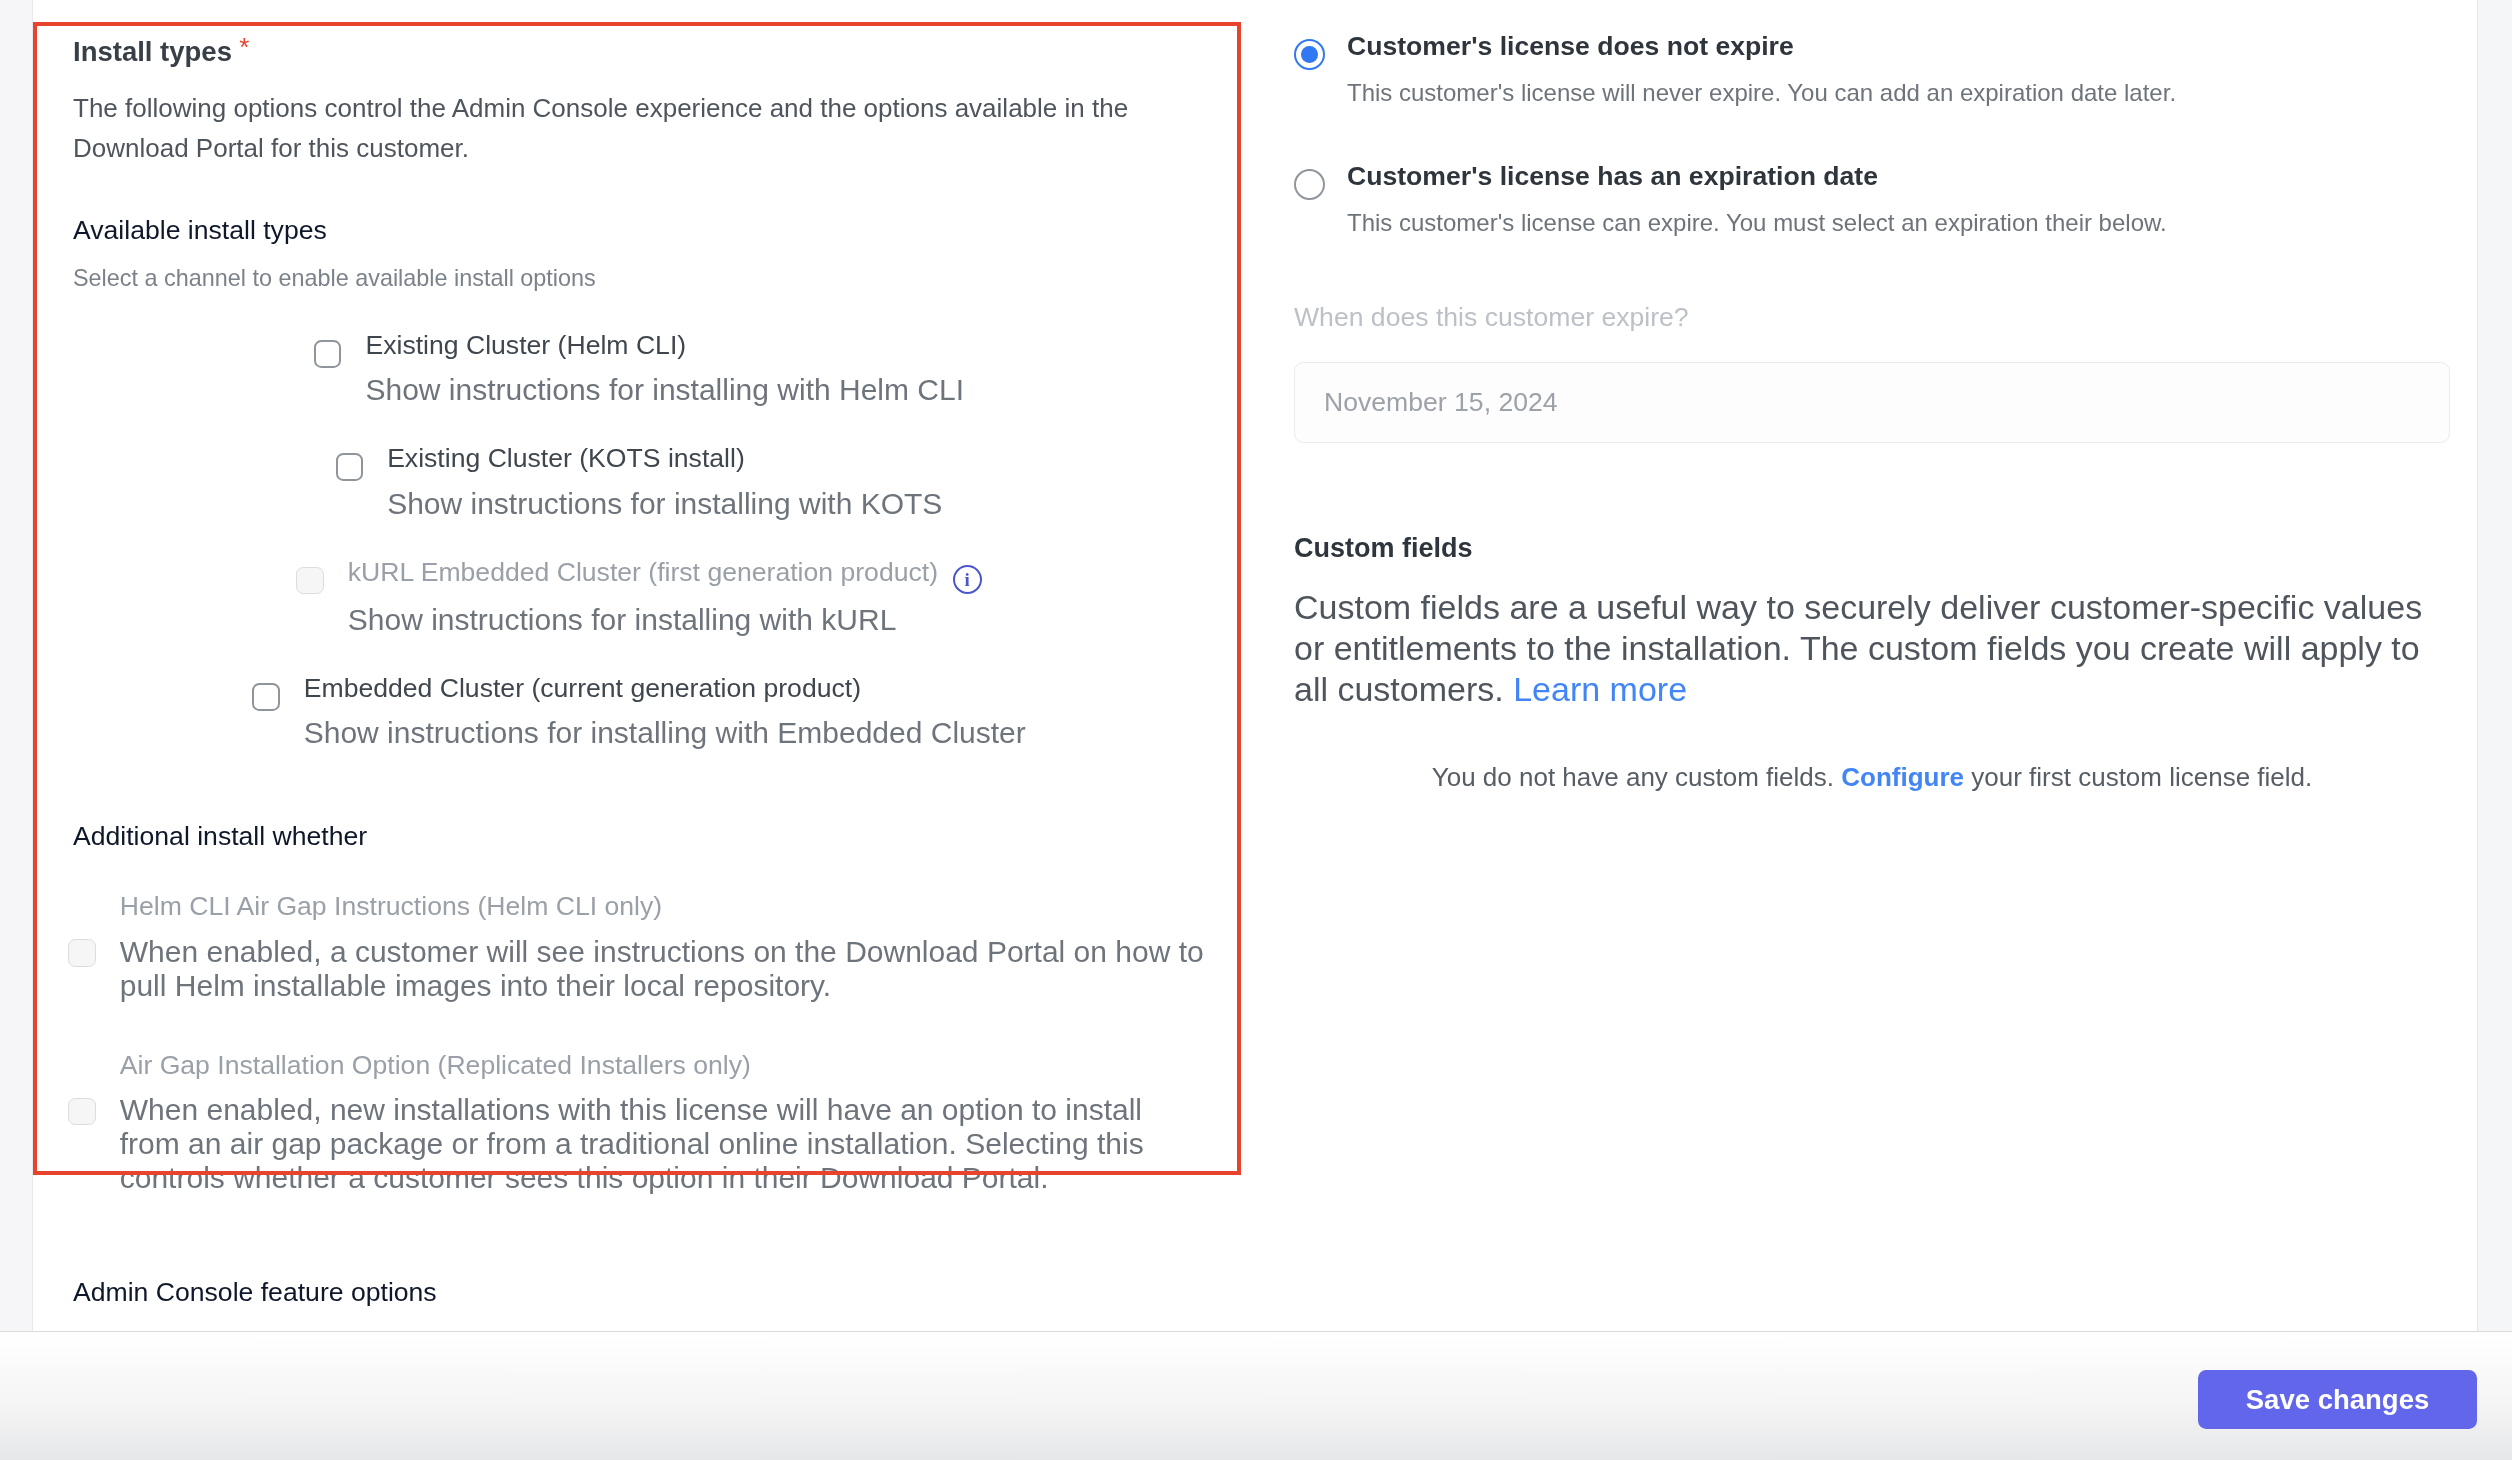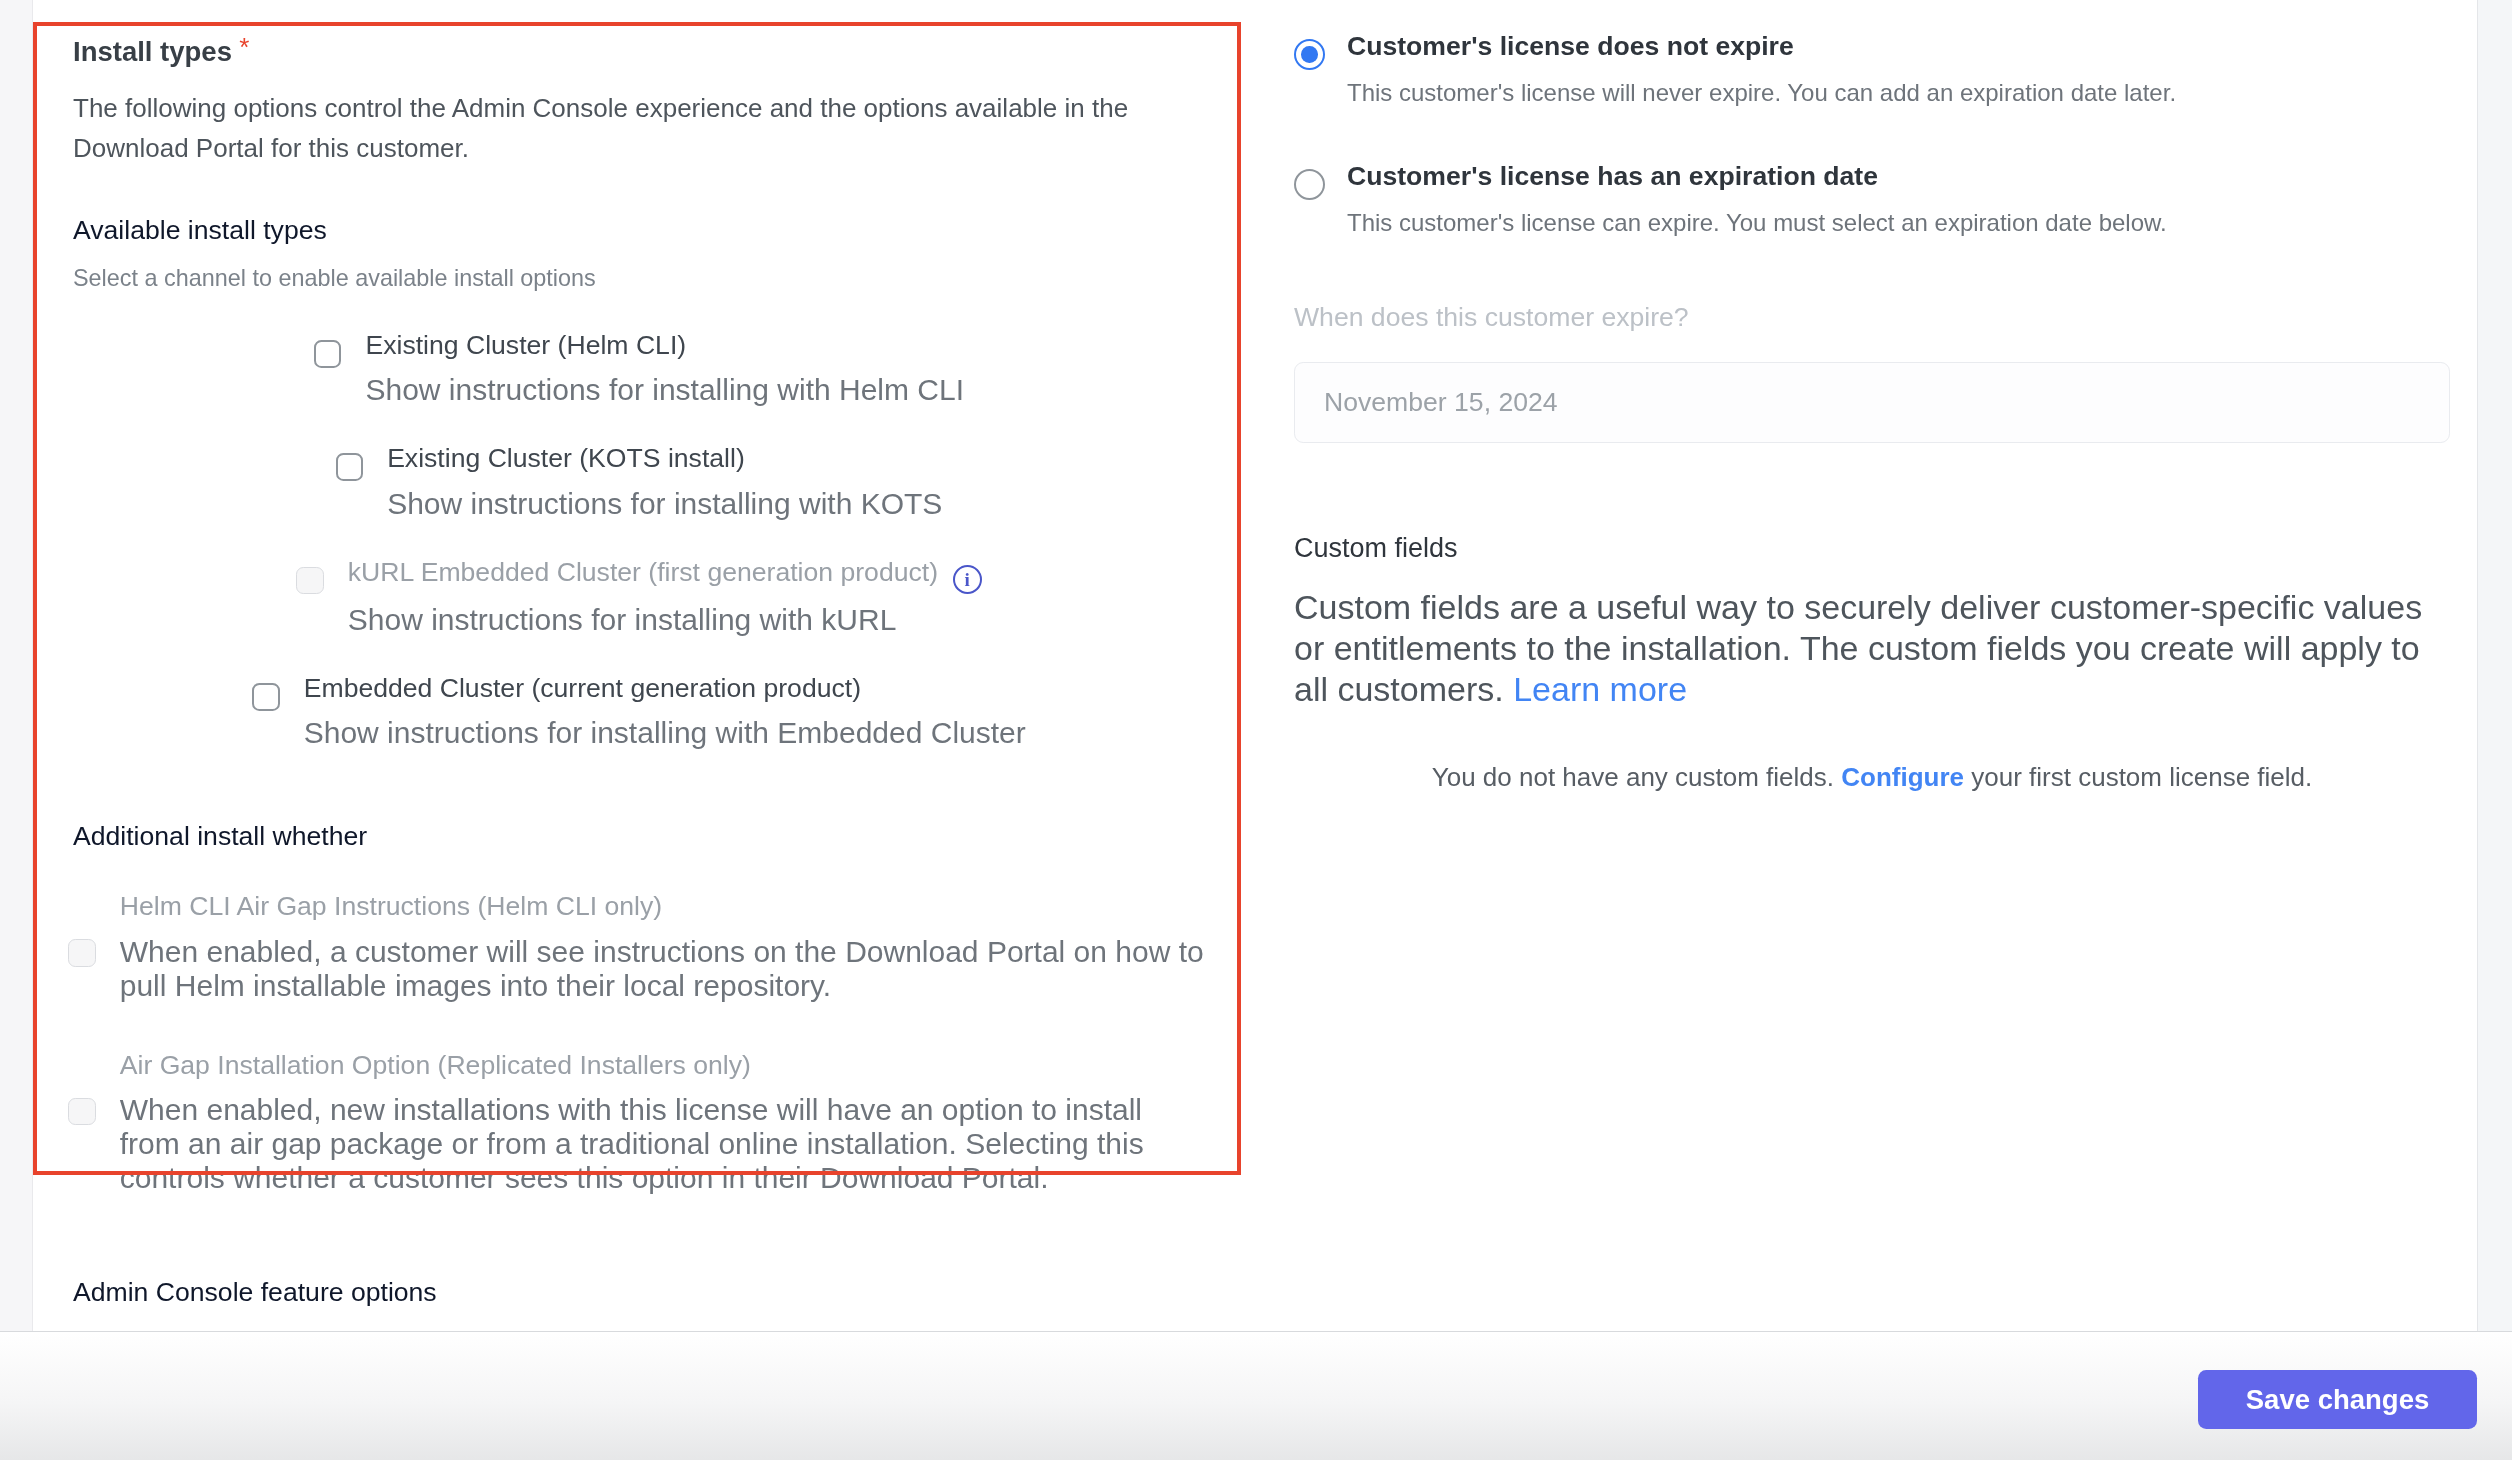--- a/index.html
+++ b/index.html
@@ -82,21 +82,21 @@
 
   .expire-q { margin-top: 60px; font-size: 26.6px; line-height: 37px; color: #bcc1c7; }
   .date-input {
     display: block; margin-top: 26px; width: 1156px; height: 81px;
     border: 1.8px solid #e9ebef; border-radius: 9.2px; background: #fdfdfe;
     padding: 0 29px; font-family: "Liberation Sans", sans-serif;
     font-size: 26.6px; color: #3f464e; outline: none;
   }
   .date-input::placeholder { color: #9ca2a8; opacity: 1; }
 
-  .cf-heading { margin-top: 86px; font-size: 27px; line-height: 38px; font-weight: 400; color: #2f353c; }
+  .cf-heading { margin-top: 86px; font-size: 27px; line-height: 38px; font-weight: 700; color: #2f353c; }
   .cf-body { margin-top: 20px; font-size: 34px; line-height: 41px; color: #4e555c; width: 1164px; }
   .link { color: #4285f4; cursor: pointer; text-decoration: none; }
   .cf-empty { margin-top: 49px; font-size: 26px; line-height: 37px; color: #575d64; text-align: center; width: 1156px; }
   .cf-empty .link { font-weight: 700; }
 
   
   .footer {
     position: absolute; left: 0; top: 1331px; width: 2512px; height: 129px; z-index: 10;
     border-top: 1.8px solid #d8dadd;
     background: linear-gradient(#ffffff 0%, #f5f5f6 55%, #e6e7e8 100%);
@@ -215,21 +215,21 @@
         <div class="ropt-desc">This customer's license will never expire. You can add an expiration date later.</div>
       </div>
     </div>
 
     <div class="ropt second">
       <div class="radio-col">
           <span class="radio"></span>
         </div>
       <div>
         <div class="ropt-title">Customer's license has an expiration date</div>
-        <div class="ropt-desc">This customer's license can expire. You must select an expiration date below.</div>
+        <div class="ropt-desc">This customer's license can expire. You must select an expiration their below.</div>
       </div>
     </div>
 
     <div class="expire-q">When does this customer expire?</div>
 
     <input class="date-input" type="text" readonly="" placeholder="November 15, 2024" style="">
 
     <div class="cf-heading">Custom fields</div>
 
     <p class="cf-body"><span>Custom fields are a useful way to securely deliver customer-specific values or entitlements to the installation. The custom fields you create will apply to all customers.</span>

